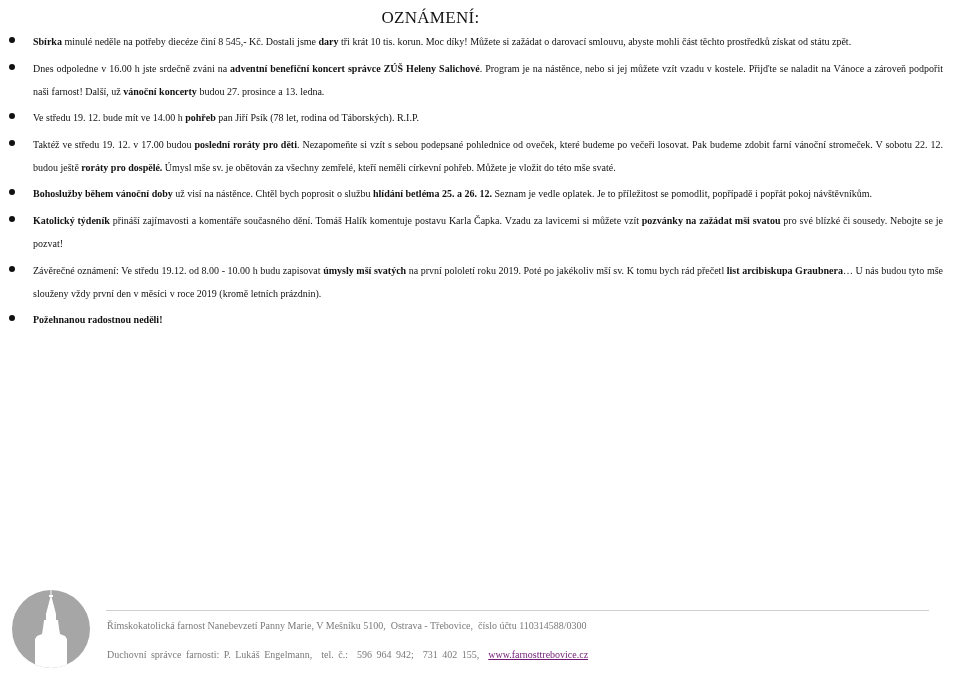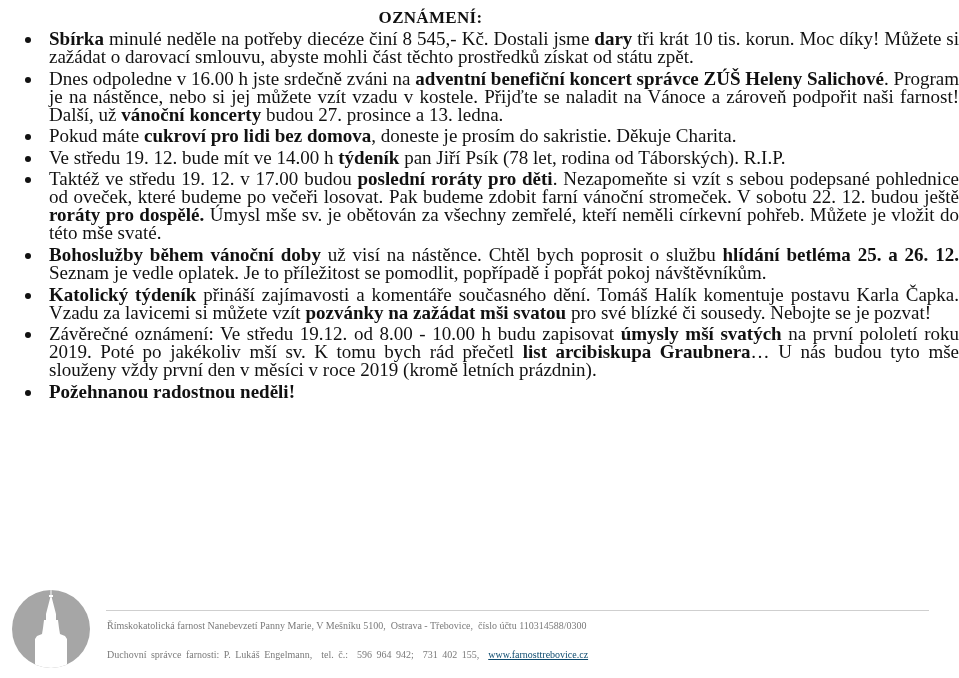--- a/index.html
+++ b/index.html
@@ -3,59 +3,58 @@
 <meta charset="utf-8">
 <style>
   html, body { margin: 0; padding: 0; background: #ffffff; }
   body {
     width: 959px; height: 678px; position: relative; overflow: hidden;
     font-family: "Liberation Serif", "DejaVu Serif", serif;
     color: #111111;
   }
   .title {
     position: absolute; left: 0; top: 8px; width: 861px; text-align: center;
-    font-weight: bold; font-size: 17px; letter-spacing: 0.3px;
+    font-weight: normal; font-size: 17px; letter-spacing: 0.3px;
   }
   ul.items {
-    position: absolute; left: 16px; top: 30px; width: 943px;
+    position: absolute; left: 0; top: 30px; width: 943px;
     margin: 0; padding: 0 0 0 33px; box-sizing: border-box;
     list-style: none;
-    font-size: 19px; line-height: 18px;
+    font-size: 10px; line-height: 23px;
   }
   ul.items li {
     position: relative; text-align: justify; margin-bottom: 3.6px;
   }
   ul.items li::before {
     content: ""; position: absolute; left: -24px; top: 7px;
     width: 6px; height: 6px; border-radius: 50%; background: #111;
   }
   ul.items li b { font-weight: bold; }
 
   .footer-logo { position: absolute; left: 12px; top: 590px; width: 78px; height: 78px; }
   .footer-rule {
     position: absolute; left: 106px; top: 610px; width: 823px; height: 1px;
     background: #cfcfcf;
   }
   .footer-line {
     position: absolute; left: 107px; font-size: 10px; color: #7a7a7a; white-space: pre;
   }
   .footer-line.l1 { top: 620px; }
   .footer-line.l2 { top: 649px; word-spacing: 2px; }
-  .footer-line a { color: #0c4a6e; text-decoration: underline; }
+  .footer-line a { color: #701a75; text-decoration: underline; }
 </style>
 </head>
 <body>
 
 <div class="title">OZNÁMENÍ:</div>
 
 <ul class="items" id="items">
     <li><b>Sbírka</b><span> minulé neděle na potřeby diecéze činí 8 545,- Kč. Dostali jsme </span><b>dary</b><span> tři krát 10 tis. korun. Moc díky! Můžete si zažádat o darovací smlouvu, abyste mohli část těchto prostředků získat od státu zpět.</span></li>
     <li><span>Dnes odpoledne v 16.00 h jste srdečně zváni na </span><b>adventní benefiční koncert správce ZÚŠ Heleny Salichové</b><span>. Program je na nástěnce, nebo si jej můžete vzít vzadu v kostele. Přijďte se naladit na Vánoce a zároveň podpořit naši farnost! Další, už </span><b>vánoční koncerty</b><span> budou 27. prosince a 13. ledna.</span></li>
-    <li><span>Pokud máte </span><b>cukroví pro lidi bez domova</b><span>, doneste je prosím do sakristie. Děkuje Charita.</span></li>
-    <li><span>Ve středu 19. 12. bude mít ve 14.00 h </span><b>týdeník</b><span> pan Jiří Psík (78 let, rodina od Táborských). R.I.P.</span></li>
+    <li><span>Ve středu 19. 12. bude mít ve 14.00 h </span><b>pohřeb</b><span> pan Jiří Psík (78 let, rodina od Táborských). R.I.P.</span></li>
     <li><span>Taktéž ve středu 19. 12. v 17.00 budou </span><b>poslední roráty pro děti</b><span>. Nezapomeňte si vzít s sebou podepsané pohlednice od oveček, které budeme po večeři losovat. Pak budeme zdobit farní vánoční stromeček. V sobotu 22. 12. budou ještě </span><b>roráty pro dospělé.</b><span> Úmysl mše sv. je obětován za všechny zemřelé, kteří neměli církevní pohřeb. Můžete je vložit do této mše svaté.</span></li>
     <li><b>Bohoslužby během vánoční doby</b><span> už visí na nástěnce. Chtěl bych poprosit o službu </span><b>hlídání betléma 25. a 26. 12.</b><span> Seznam je vedle oplatek. Je to příležitost se pomodlit, popřípadě i popřát pokoj návštěvníkům.</span></li>
     <li><b>Katolický týdeník</b><span> přináší zajímavosti a komentáře současného dění. Tomáš Halík komentuje postavu Karla Čapka. Vzadu za lavicemi si můžete vzít </span><b>pozvánky na zažádat mši svatou</b><span> pro své blízké či sousedy. Nebojte se je pozvat!</span></li>
     <li><span>Závěrečné oznámení: Ve středu 19.12. od 8.00 - 10.00 h budu zapisovat </span><b>úmysly mší svatých</b><span> na první pololetí roku 2019. Poté po jakékoliv mší sv.  K tomu bych rád přečetl </span><b>list arcibiskupa Graubnera</b><span>…  U nás budou tyto mše slouženy vždy první den v měsíci v roce 2019 (kromě letních prázdnin).</span></li>
     <li><b>Požehnanou radostnou neděli!</b></li>
   </ul>
 
 <svg class="footer-logo" viewBox="0 0 78 78">
   <defs>
     <clipPath id="circ">

